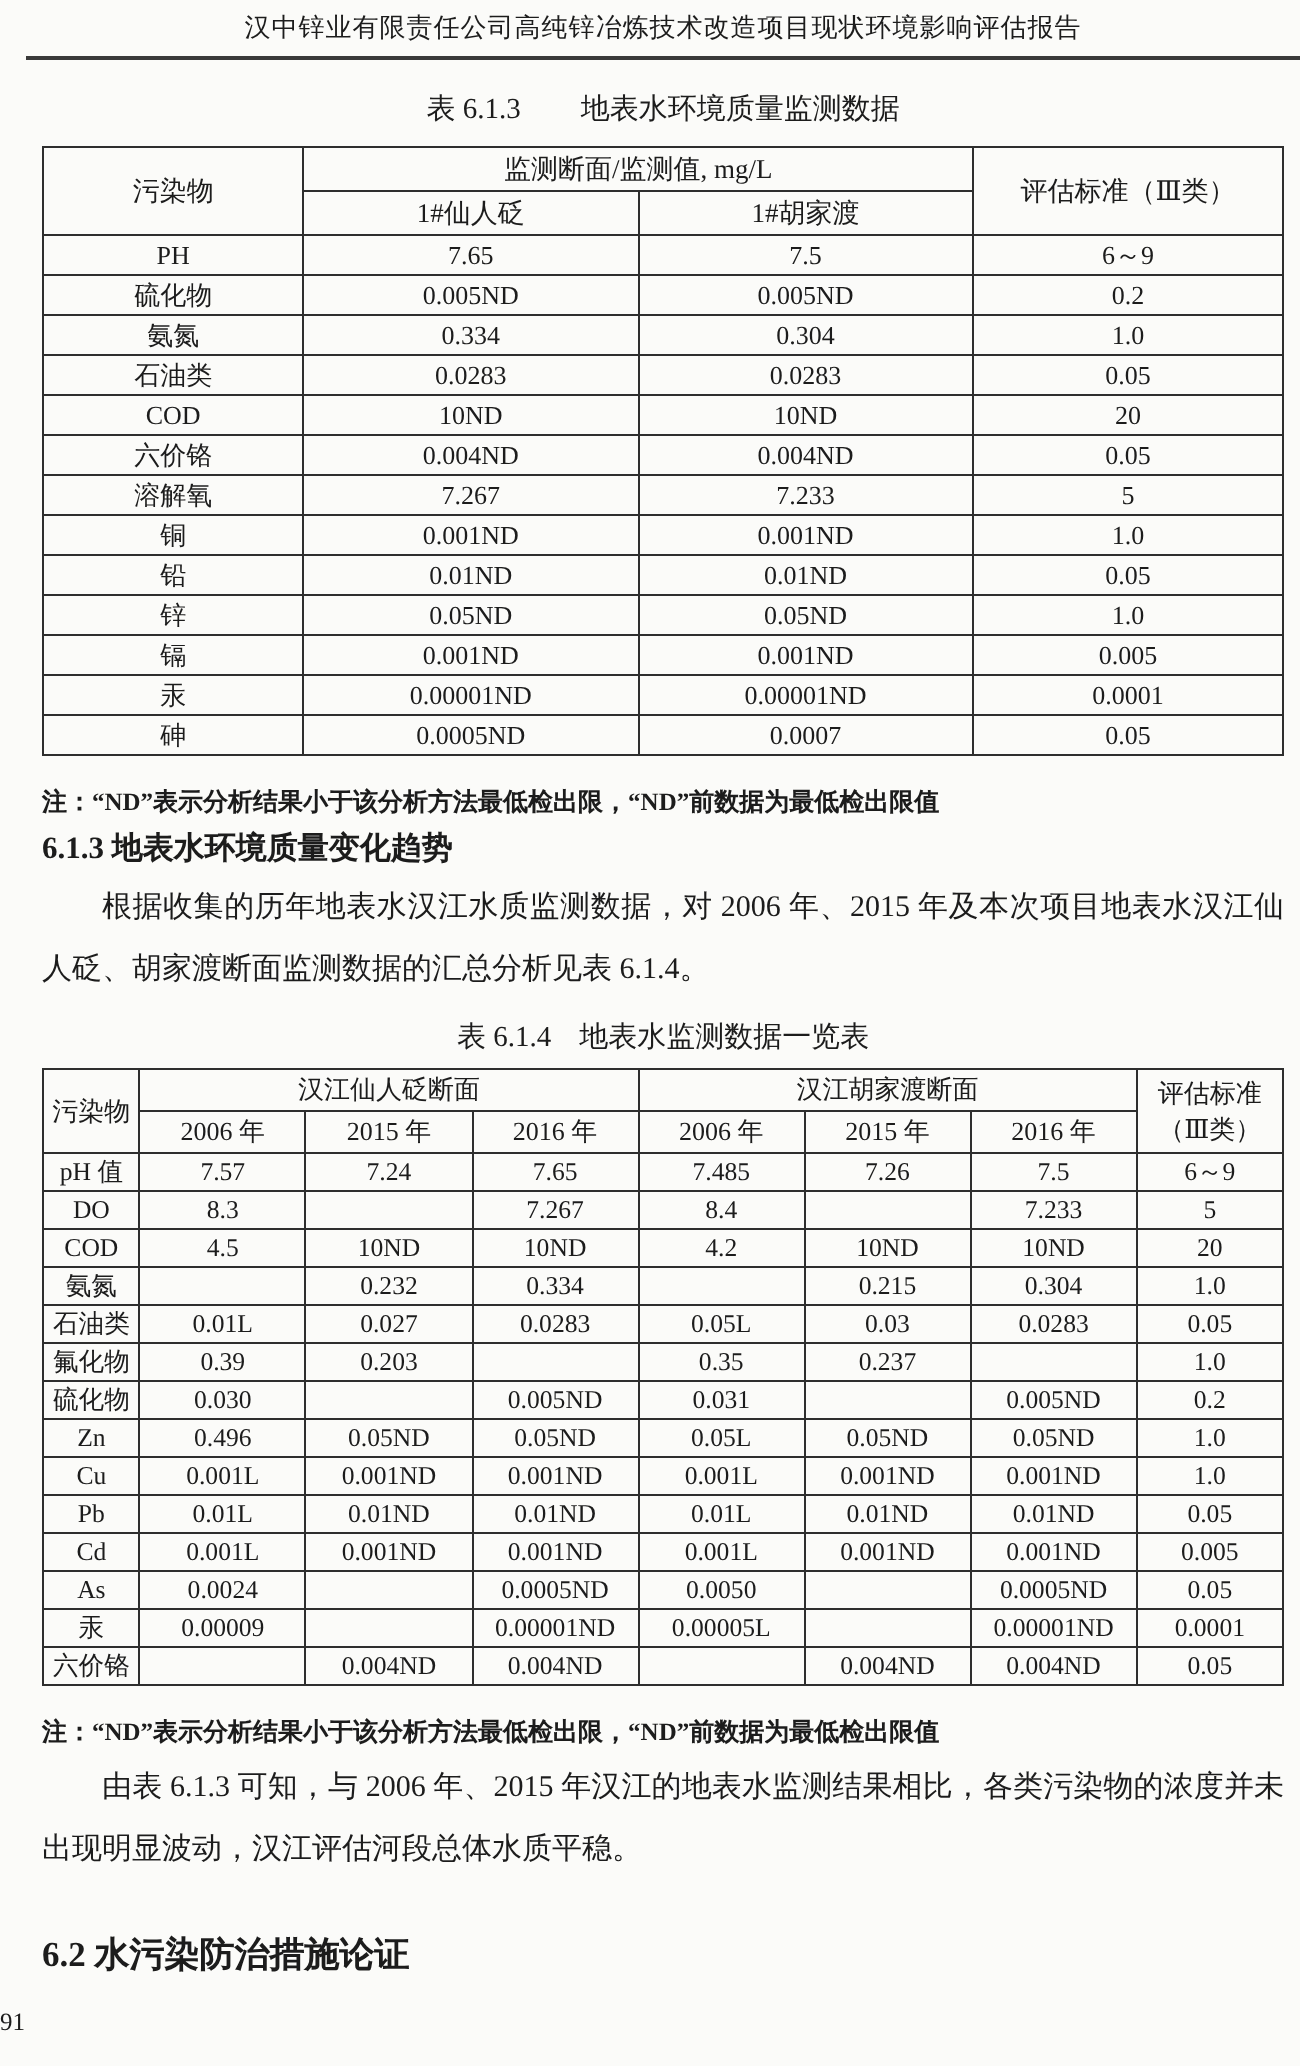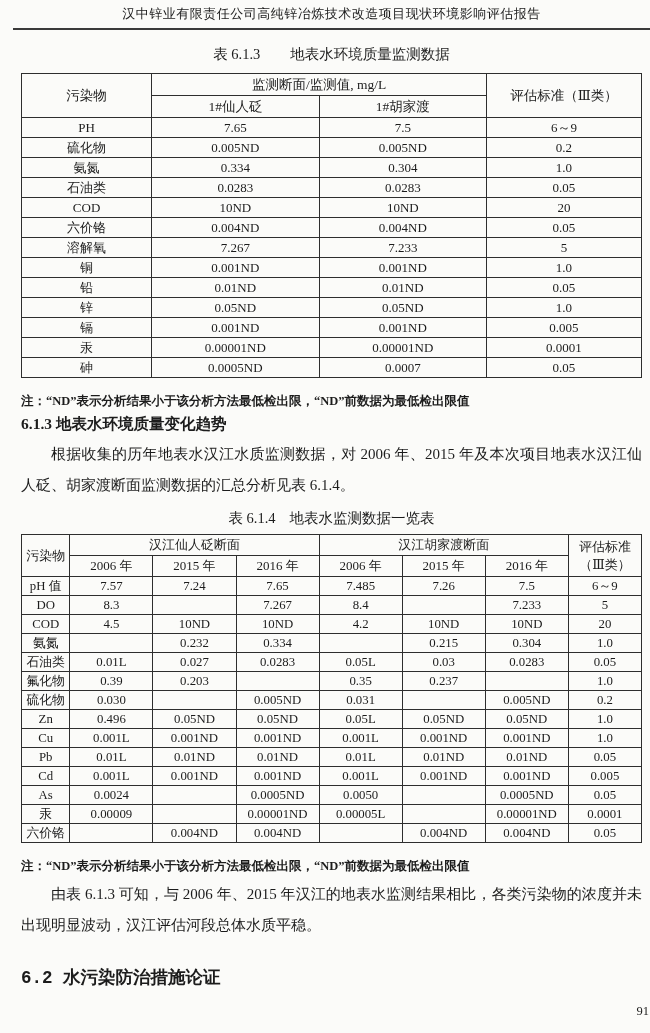--- a/index.html
+++ b/index.html
@@ -62,36 +62,35 @@
   
   .h3 {
     font-size: 15.5px;
     font-weight: bold;
     margin: 4px 0 4px 0;
   }
   .h2 {
     font-size: 17.5px;
     font-weight: bold;
     margin: 24px 0 0 0;
-    font-family: Liberation Mono, monospace;
   }
   
   .body-text {
     font-size: 15px;
     line-height: 31px;
     text-align: justify;
     text-indent: 2em;
     margin: 4px 0 0 0;
   }
   .body-text.spaced { margin-top: 40px; }
   sup { font-size: 10px; line-height: 0; }
   .page-number {
     position: absolute;
     left: 0; right: 1px; bottom: 14px;
-    text-align: right;
+    text-align: left;
     font-size: 12.5px;
   }
 </style>
 </head>
 <body>
 
 <div class="page">
 
   <div class="doc-header">汉中锌业有限责任公司高纯锌冶炼技术改造项目现状环境影响评估报告</div>
 

